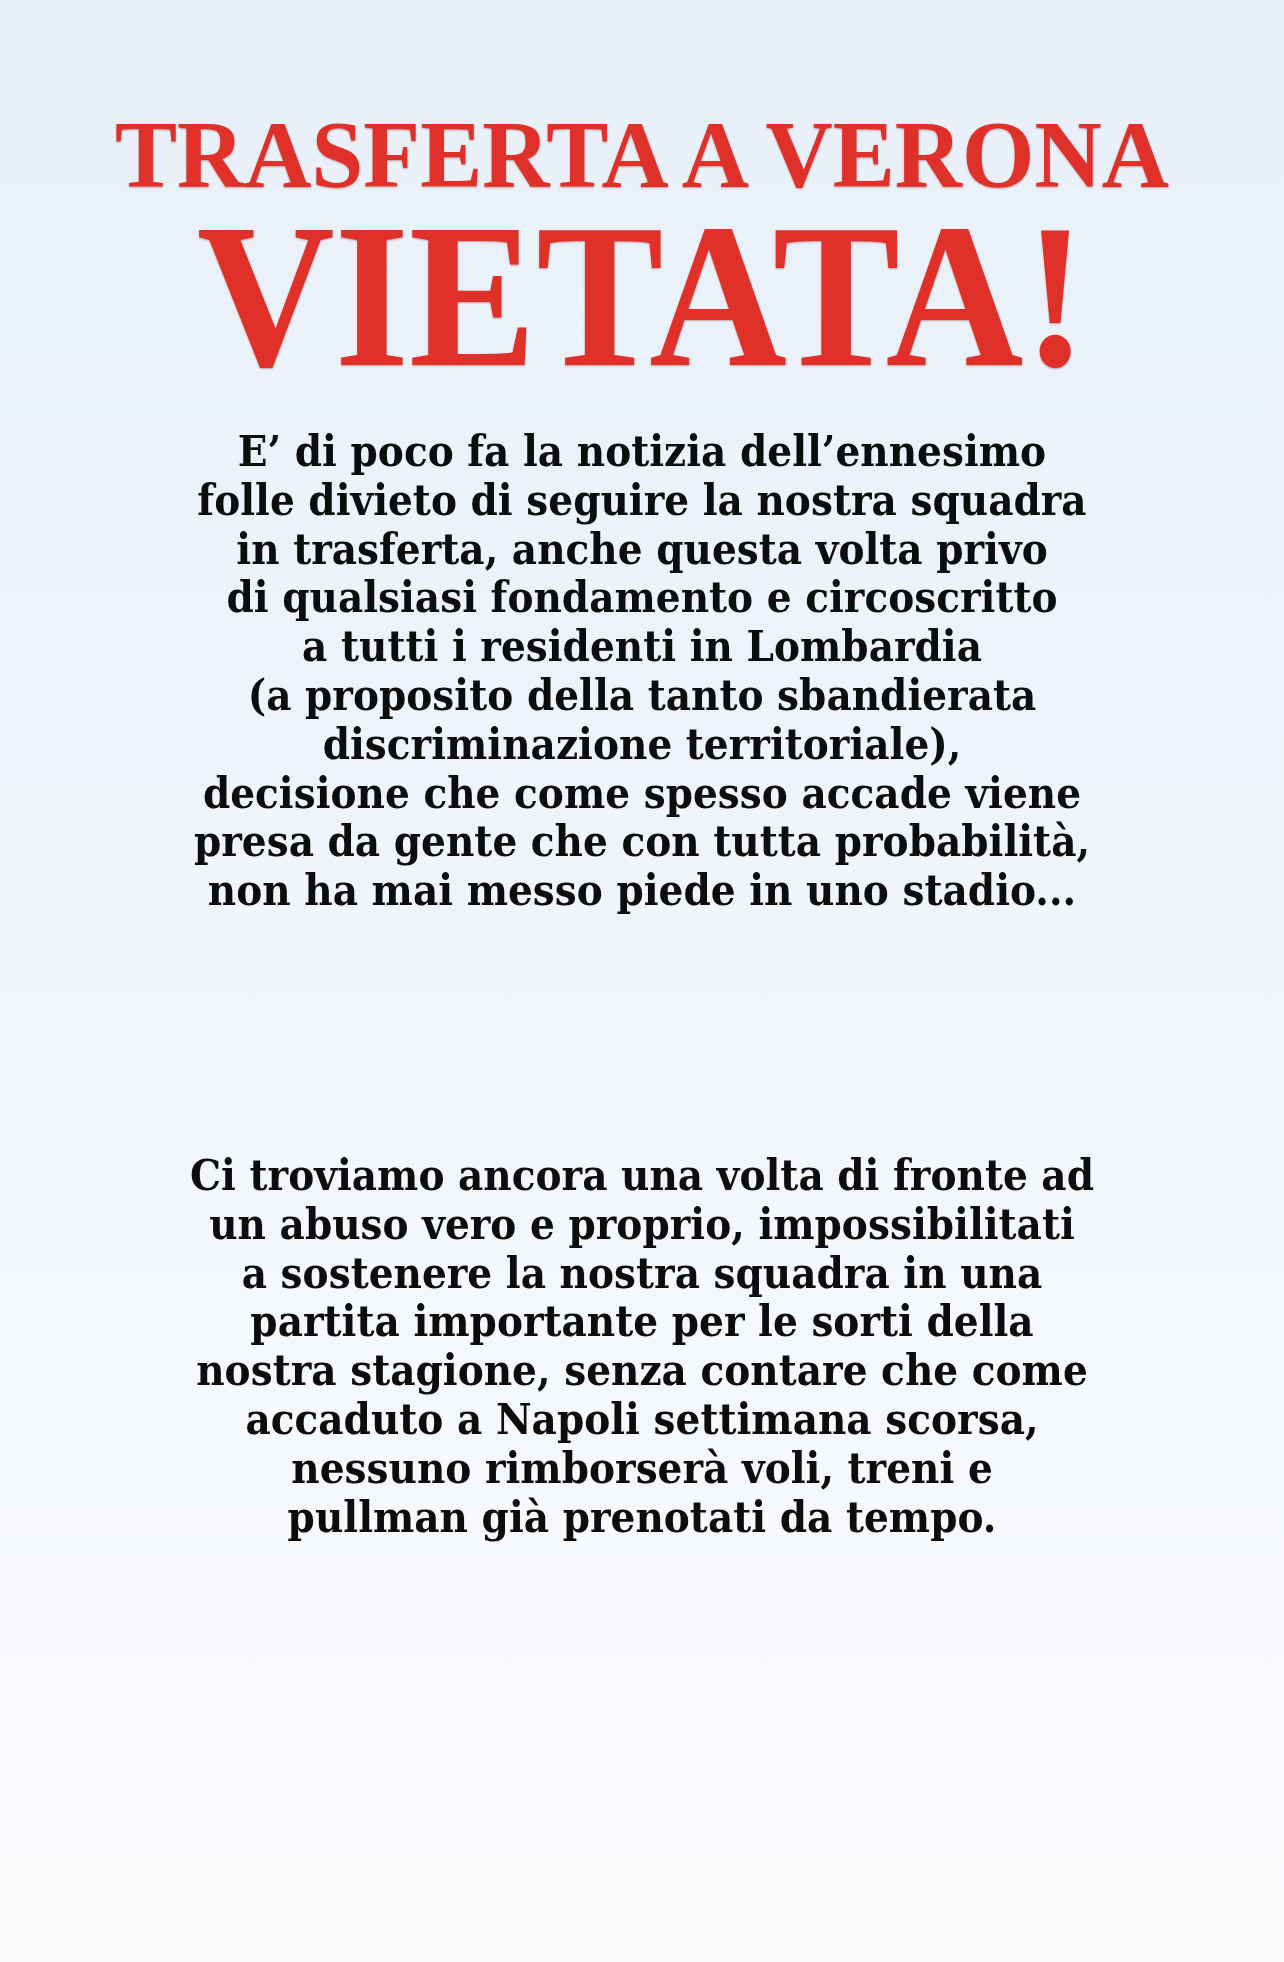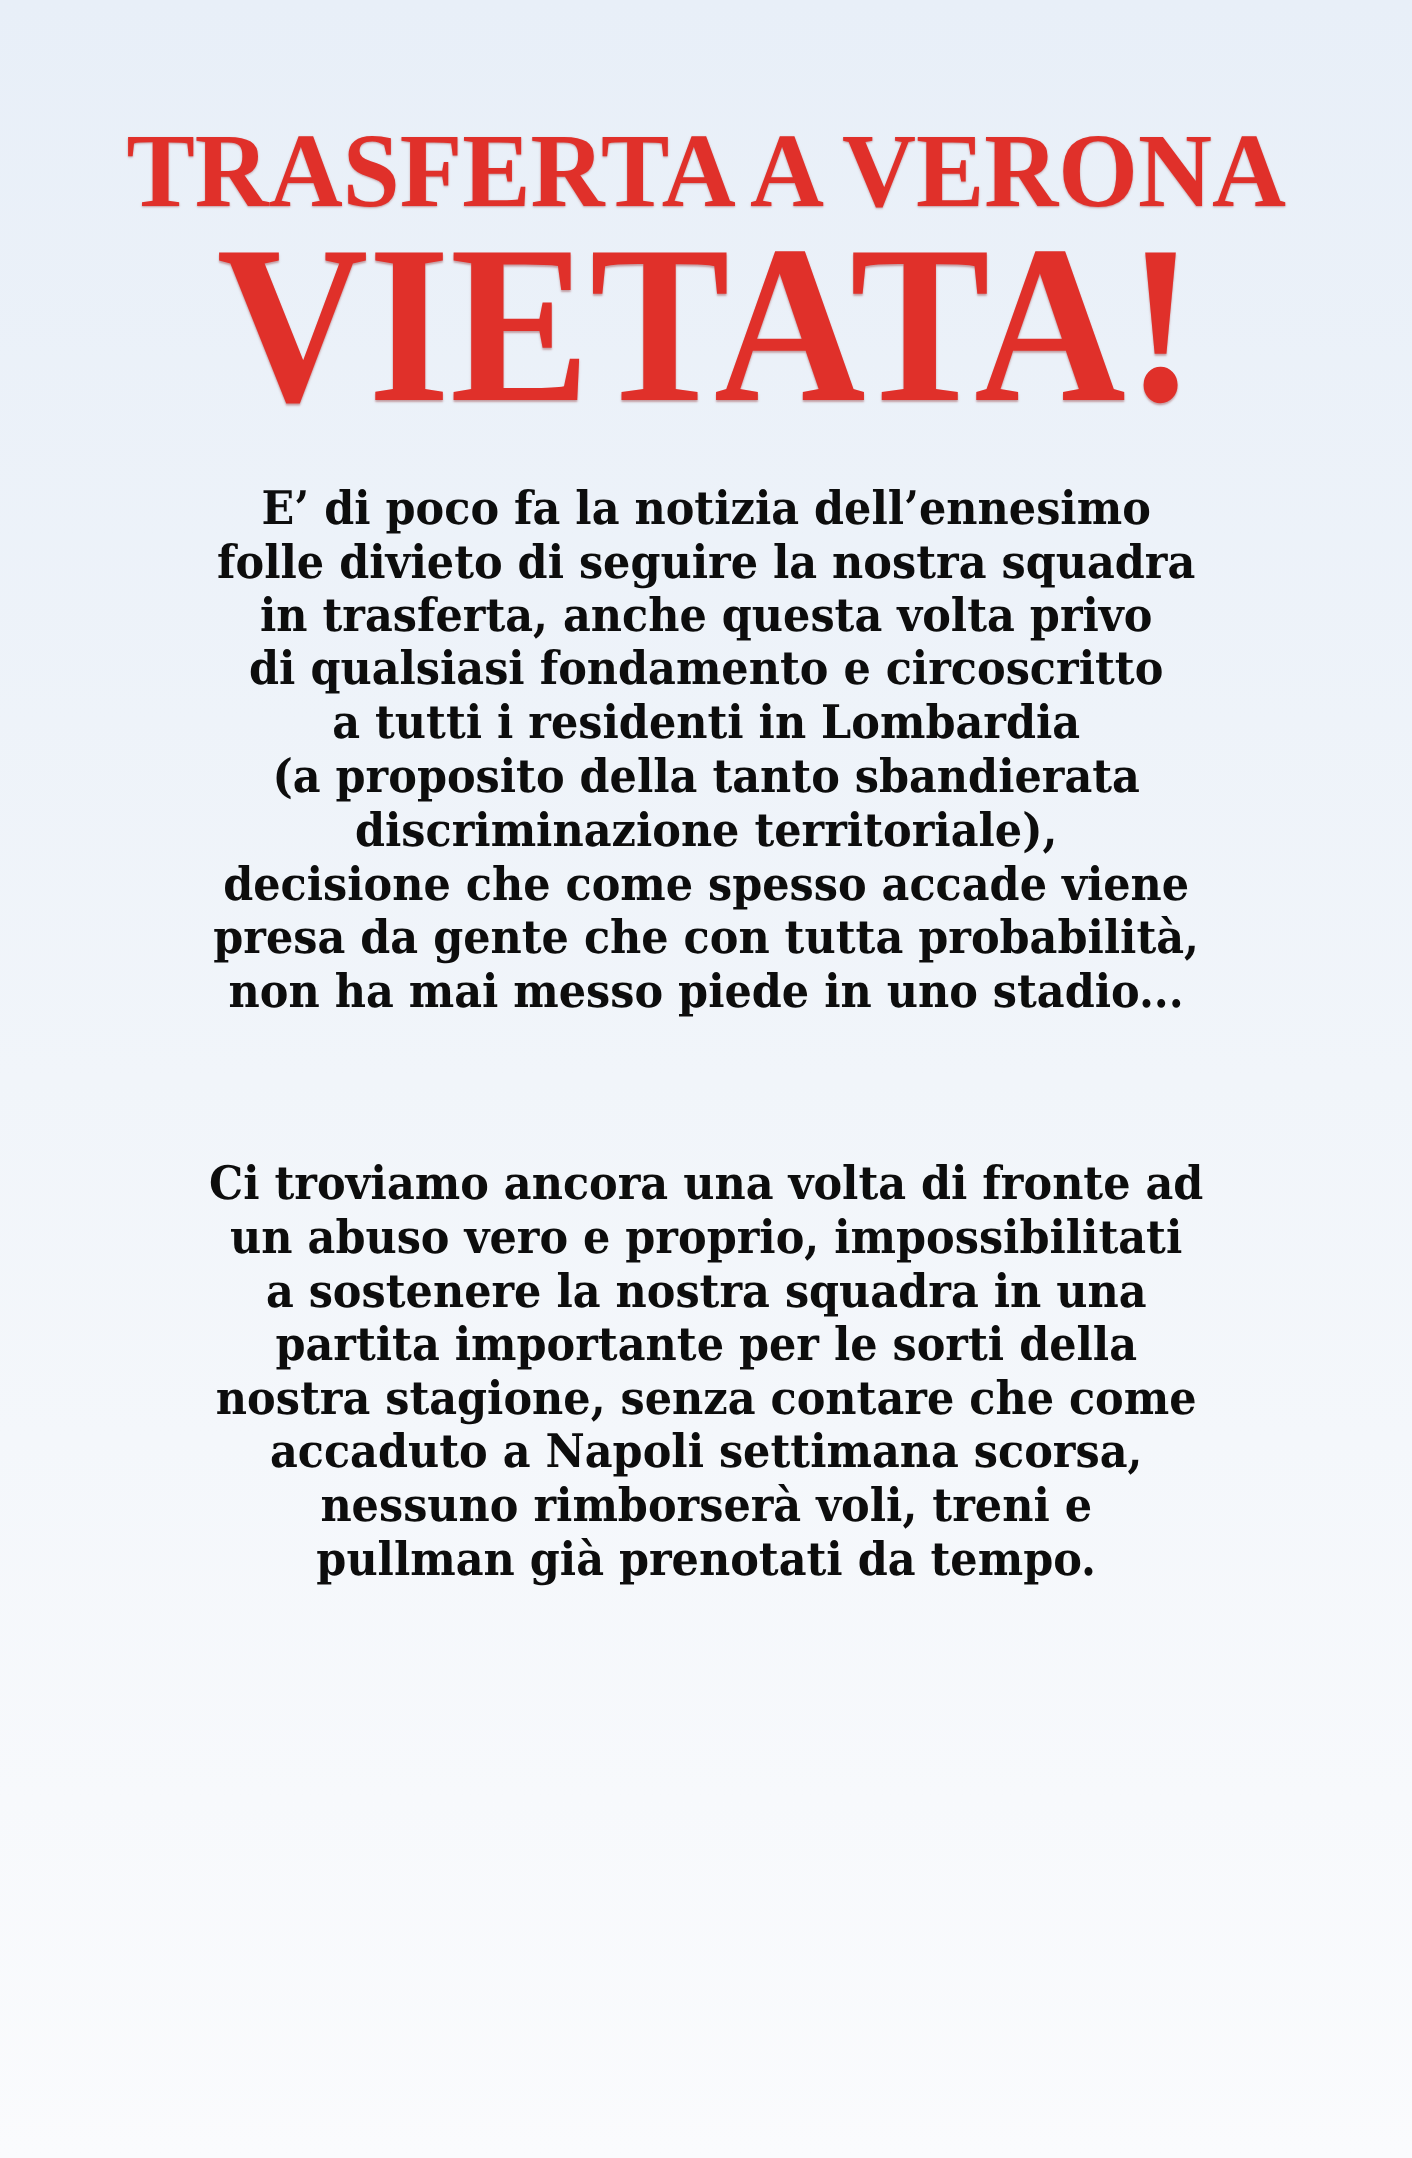--- a/index.html
+++ b/index.html
@@ -58,22 +58,22 @@
       font-size: 42px;
       line-height: 48.8px;
       color: #0d0d0d;
     }
     .para .line {
       display: block;
       white-space: nowrap;
       transform: scaleX(0.93);
       transform-origin: center;
     }
-    .para-1 { top: 438px; text-align: center; }
-    .para-2 { top: 1052px; }
+    .para-1 { top: 428px; text-align: center; }
+    .para-2 { top: 1152px; }
     .para-3 {
       top: 1645px;
       color: #e0302a;
       text-shadow: 0 1px 2px rgba(120, 0, 0, 0.25);
     }
   </style>
 </head>
 <body>
 
 <div class="poster">

